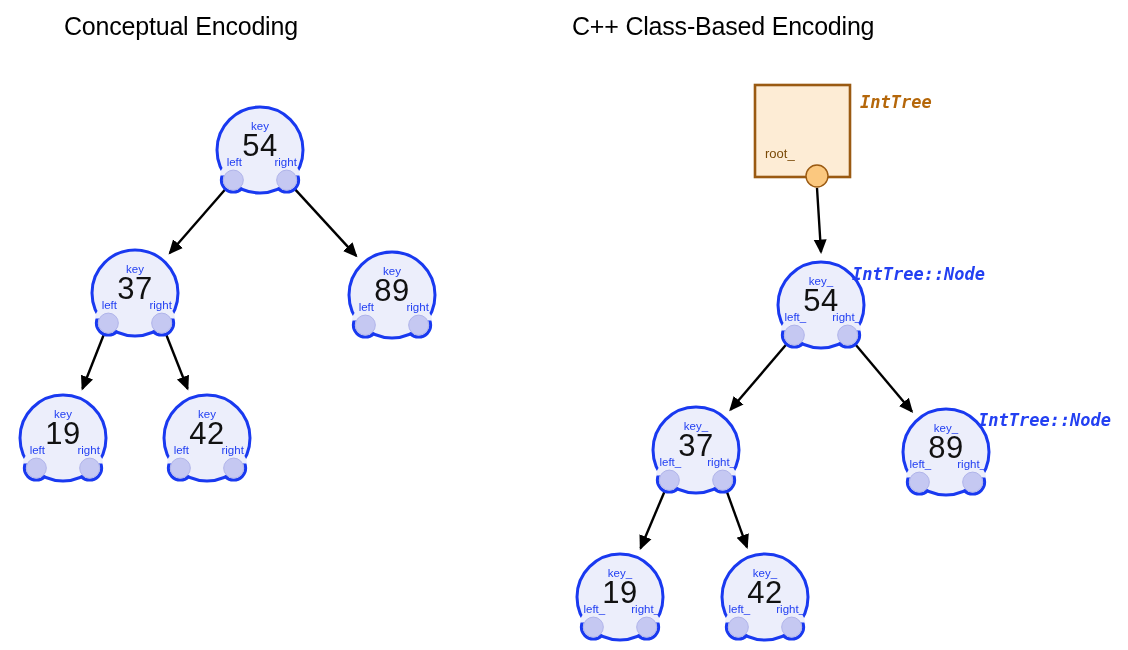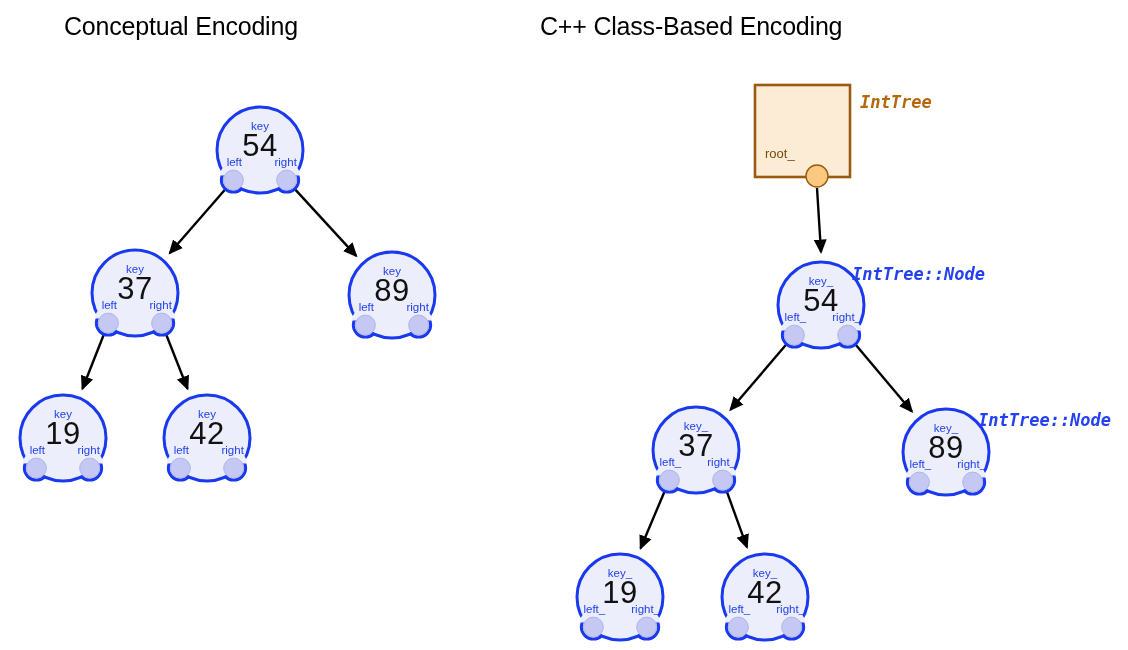--- a/index.html
+++ b/index.html
@@ -25,21 +25,21 @@
     position: absolute;
     font-family: "Liberation Sans", sans-serif;
     font-size: 25px;
     font-weight: 400;
     color: #000000;
     white-space: nowrap;
     letter-spacing: -0.2px;
     text-align: center;
   }
   #title-left  { left: 64px;  top: 12px; }
-  #title-right { left: 540px; top: 12px; }
+  #title-right { left: 572px; top: 12px; }
 
   
   svg.layer {
     position: absolute;
     left: 0; top: 0;
     width: 1128px;
     height: 650px;
     overflow: visible;
   }
   .node-circle {

